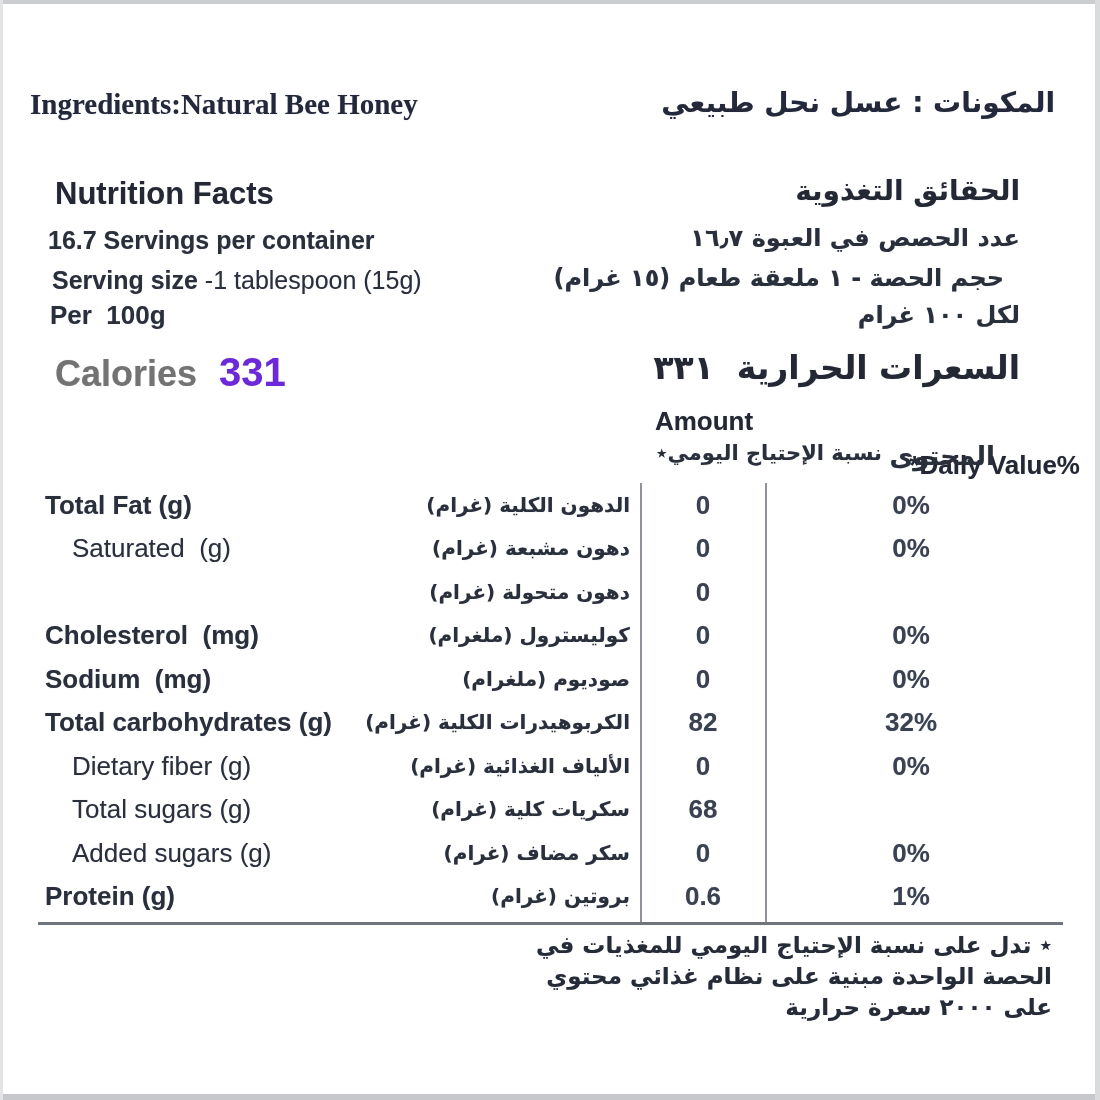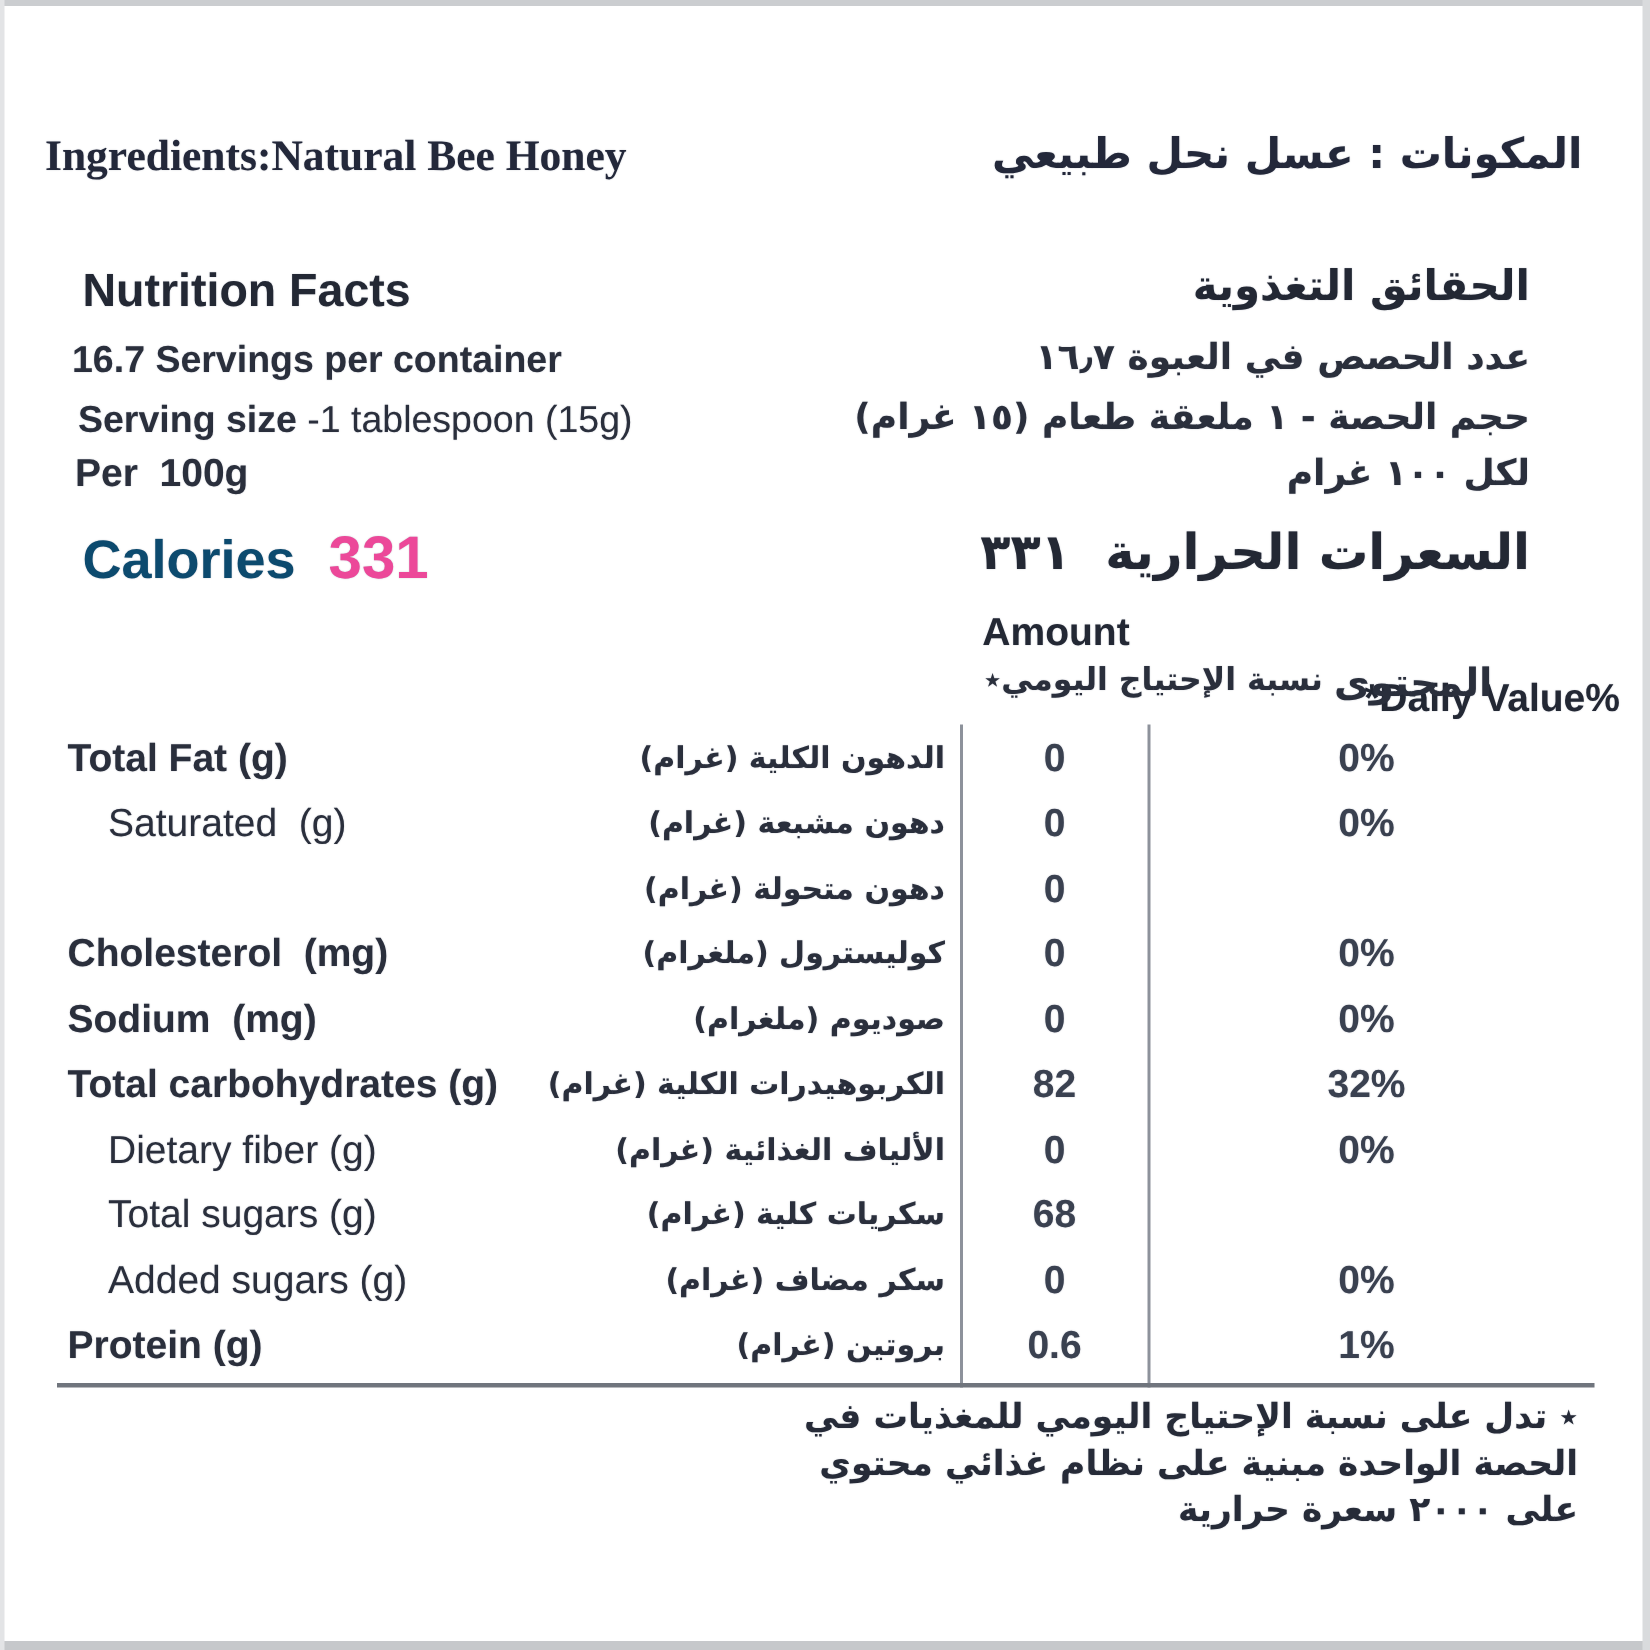--- a/index.html
+++ b/index.html
@@ -26,28 +26,28 @@
 
   .nf-en  { left:55px;  top:176px; font-weight:bold; font-size:31px; color:#232834; }
   .nf-ar  { right:80px; top:174px; font-weight:bold; font-size:28px; color:#232834; }
 
   .srv-en { left:48px;  top:226px; font-weight:bold; font-size:25px; }
   .srv-ar { right:80px; top:224px; font-weight:bold; font-size:24px; }
 
   .ss-en  { left:52px;  top:266px; font-size:25px; }
   .ss-en .lbl { font-weight:bold; }
   .ss-en .val { font-weight:normal; }
-  .ss-ar  { right:80px; top:264px; font-weight:bold; font-size:24px; }
+  .ss-ar  { right:96px; top:264px; font-weight:bold; font-size:24px; }
 
   .per-en { left:50px;  top:300px; font-weight:bold; font-size:26px; }
   .per-ar { right:80px; top:301px; font-weight:bold; font-size:24px; }
 
   .cal-en { left:55px; top:350px; }
-  .cal-en .word { font-weight:bold; font-size:36px; color:#0c4a6e; }
-  .cal-en .num  { font-weight:bold; font-size:40px; color:#ec4899; margin-left:22px; }
+  .cal-en .word { font-weight:bold; font-size:36px; color:#737373; }
+  .cal-en .num  { font-weight:bold; font-size:40px; color:#6d28d9; margin-left:22px; }
   .cal-ar { right:80px; top:348px; font-weight:bold; font-size:33px; color:#232834; }
 
   
   .h-amount-en { left:642px; top:406px; width:124px; text-align:center; font-weight:bold; font-size:26px; color:#232834; }
   .h-dv-en     { left:790px; top:406px; width:290px; text-align:right; font-weight:bold; font-size:26px; color:#232834;margin-top:44px; }
   .h-dv-ar     { left:638px; top:441px; width:262px; text-align:center; font-weight:bold; font-size:21px; }
   .h-amount-ar { left:895px; top:441px; width:100px; text-align:center; font-weight:bold; font-size:26px; }
 
   
   .vrule { width:2px; top:483px; height:442px; background:#8d929b; }

